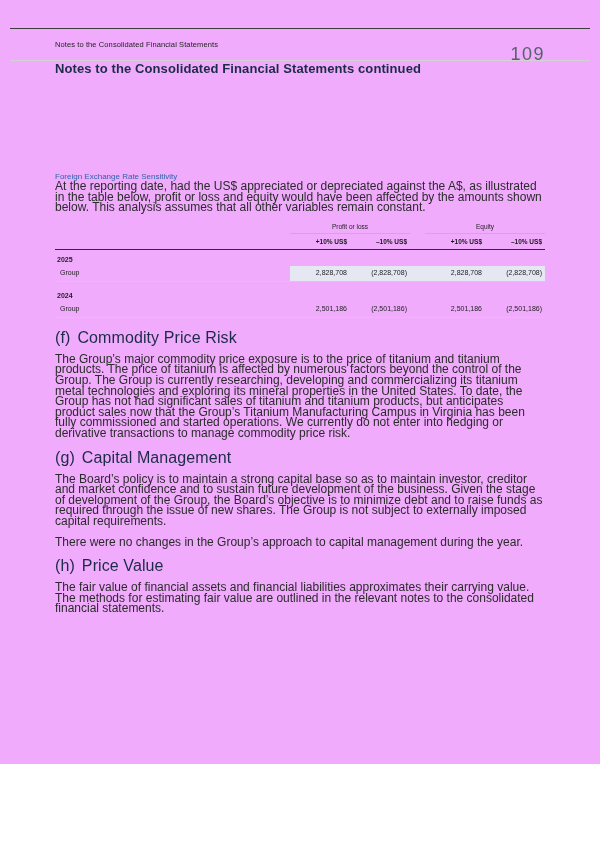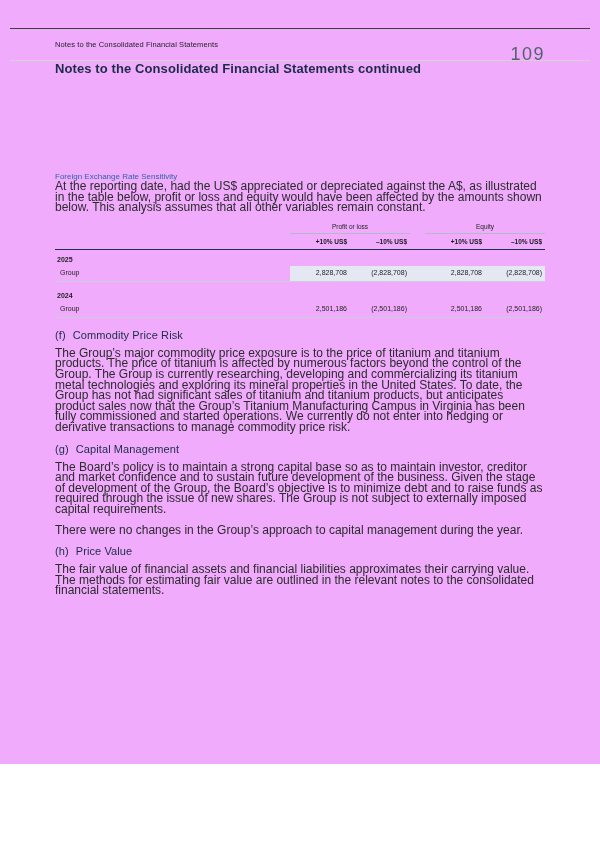--- a/index.html
+++ b/index.html
@@ -76,21 +76,21 @@
   .data-row td {
     font-size: 7px; color: #232323;
     text-align: right; padding: 3px 3px 5px 0;
     border-bottom: 1px solid #c9cfd9;
   }
   .data-row td.lbl { text-align: left; padding-left: 5px; }
   .data-row td.hl { background: #e5e8f3; }
 
   .section-heading {
     margin-top: 9px; margin-bottom: 7px;
-    font-size: 11px; font-weight: normal;
+    font-size: 16px; font-weight: normal;
     color: #1c2b47; letter-spacing: 0.1px;
   }
   .sec-prefix { margin-right: 7px; }
 </style>
 </head>
 <body>
 
 <div class="page">
 
   <header class="topbar">

